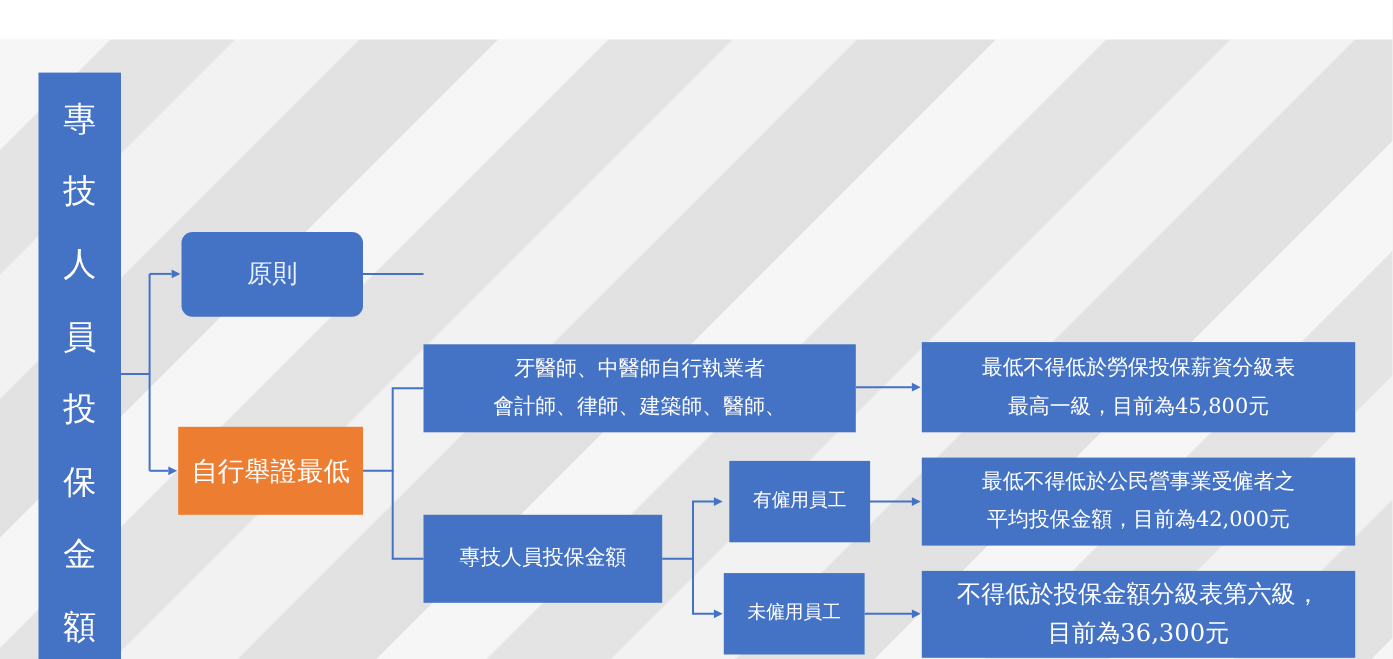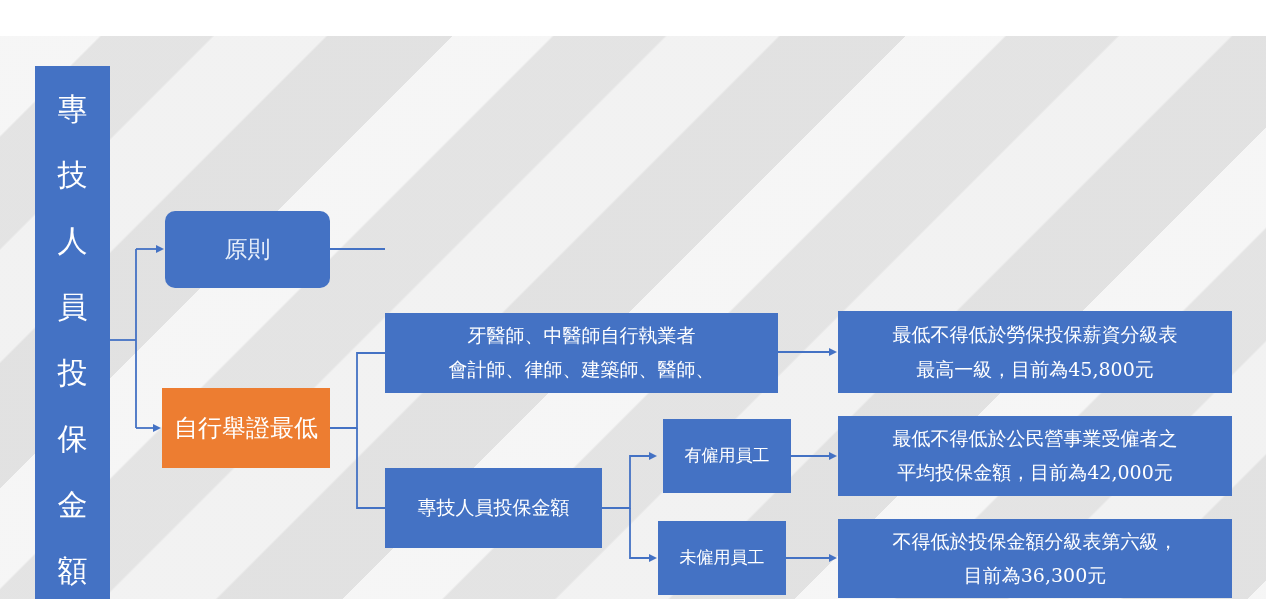--- a/index.html
+++ b/index.html
@@ -63,21 +63,21 @@
 
   .node.principle        { left: 165px; top: 175px; width: 165px; height: 77px; font-size: 23px; color: #e9f0fb; border-radius: 10px; }
   .node.principle-detail { left: 385px; top: 172px; width: 270px; height: 80px; font-size: 18px; }
   .node.self-attest      { left: 162px; top: 352px; width: 168px; height: 80px; font-size: 24px; }
   .node.self-practice    { left: 385px; top: 277px; width: 393px; height: 80px; font-size: 19px; }
   .node.self-practice-detail { left: 838px; top: 275px; width: 394px; height: 82px; font-size: 19px; }
   .node.other-prof       { left: 385px; top: 432px; width: 217px; height: 80px; font-size: 19px; }
   .node.has-emp          { left: 663px; top: 383px; width: 128px; height: 74px; font-size: 17px; }
   .node.has-emp-detail   { left: 838px; top: 380px; width: 394px; height: 80px; font-size: 19px; }
   .node.no-emp           { left: 658px; top: 485px; width: 128px; height: 74px; font-size: 17px; }
-  .node.no-emp-detail    { left: 838px; top: 483px; width: 394px; height: 79px; font-size: 19px; }
+  .node.no-emp-detail    { left: 838px; top: 483px; width: 394px; height: 79px; font-size: 22px; }
 
   .line { display: block; }
 </style>
 </head>
 <body>
 
 <div class="canvas">
 
   <svg class="connectors" viewBox="0 0 1266 599" aria-hidden="true">
     <defs>

